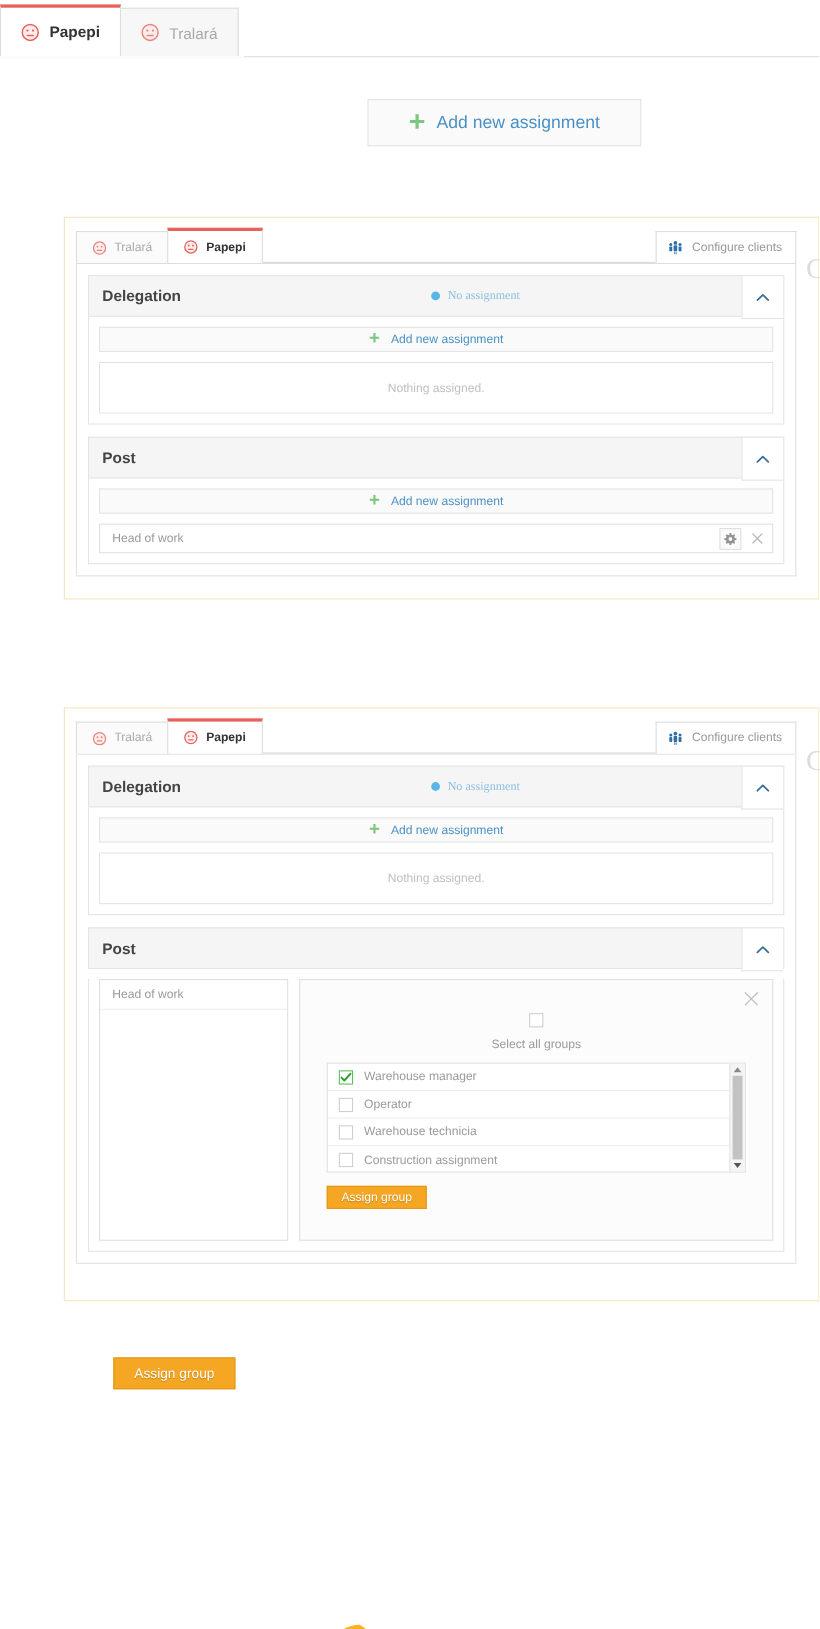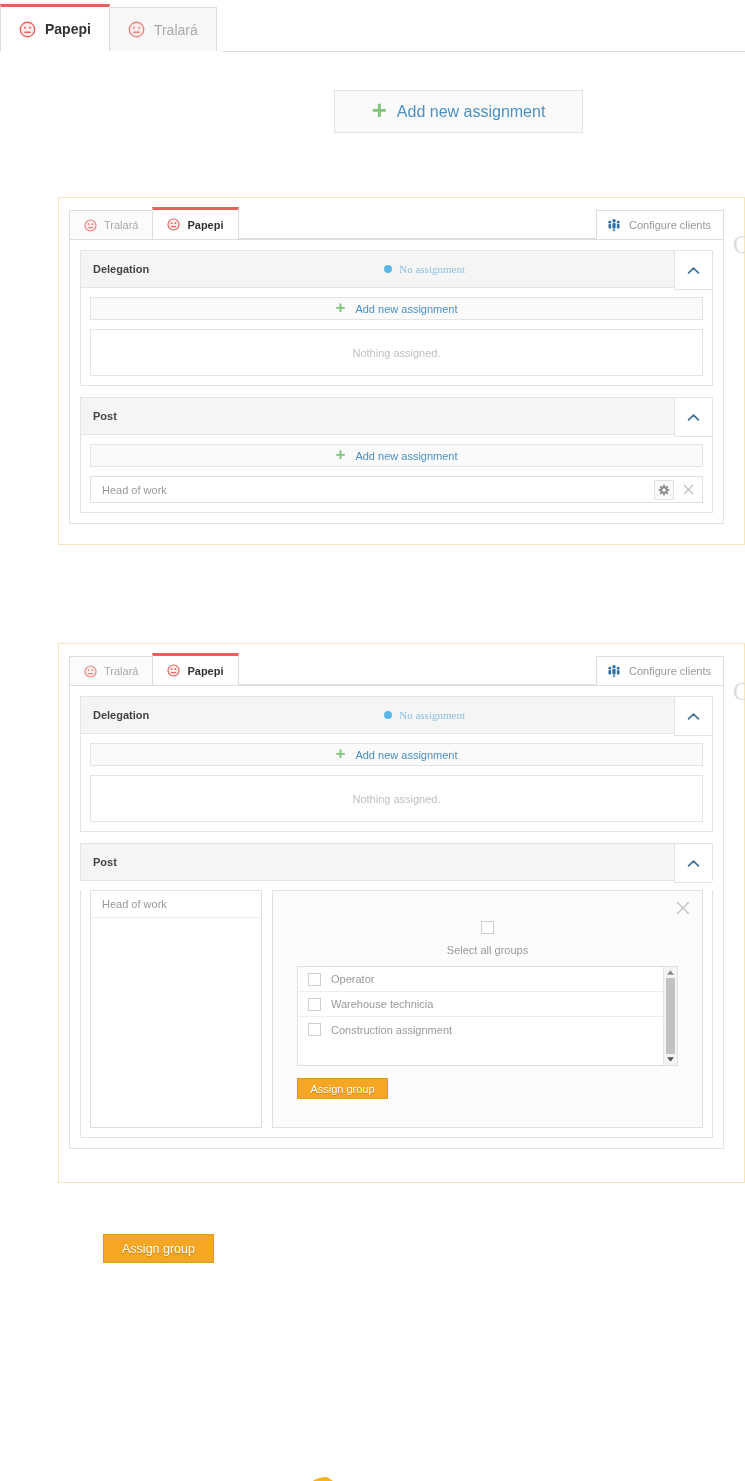--- a/index.html
+++ b/index.html
@@ -104,21 +104,21 @@
   .panel-body { border: 1px solid #e2e2e2; border-top: none; padding: 10px; background: #ffffff; }
 
   
   .sec-head {
     display: flex; align-items: center;
     height: 38px; padding: 0 12px;
     background: #f5f5f5;
     border: 1px solid #e4e4e4;
     position: relative;
   }
-  .sec-title { font-size: 11px; font-weight: bold; color: #444444; }
+  .sec-title { font-size: 14px; font-weight: bold; color: #444444; }
   .sec-mid { flex: 1 1 auto; display: flex; justify-content: center; align-items: center; gap: 7px; font-family: Liberation Serif, serif; }
   .badge-dot { width: 8px; height: 8px; border-radius: 50%; background: #5bb6e8; display: inline-block; }
   .badge-text { font-size: 11px; color: #8bbfe0; }
   .sec-toggle {
     position: absolute; right: 0; top: -1px; width: 38px; height: 40px;
     background: #ffffff; border: 1px solid #e4e4e4; border-right: none;
     display: flex; align-items: center; justify-content: center;
   }
   .chev { width: 13px; height: 9px; display: block; }
 
@@ -462,20 +462,28 @@
               </span>
 
               <div class="chk-line">
                 <span class="chk"></span>
                 <span>Select all groups</span>
               </div>
 
               <div class="group-list">
                 <div class="group-list-items">
 
+                  <div class="group-item">
+                    <span class="chk checked">
+                      <svg class="tick" viewBox="0 0 12 12" aria-hidden="true">
+                        <path d="M1.6 6.2 L4.4 9 L10.4 2.4" fill="none" stroke="#28a428" stroke-width="2" stroke-linecap="round" stroke-linejoin="round"></path>
+                      </svg>
+                    </span>
+                    <span>Warehouse manager</span>
+                  </div>
 
                   <div class="group-item">
                     <span class="chk"></span>
                     <span>Operator</span>
                   </div>
 
                   <div class="group-item">
                     <span class="chk"></span>
                     <span>Warehouse technicia</span>
                   </div>

